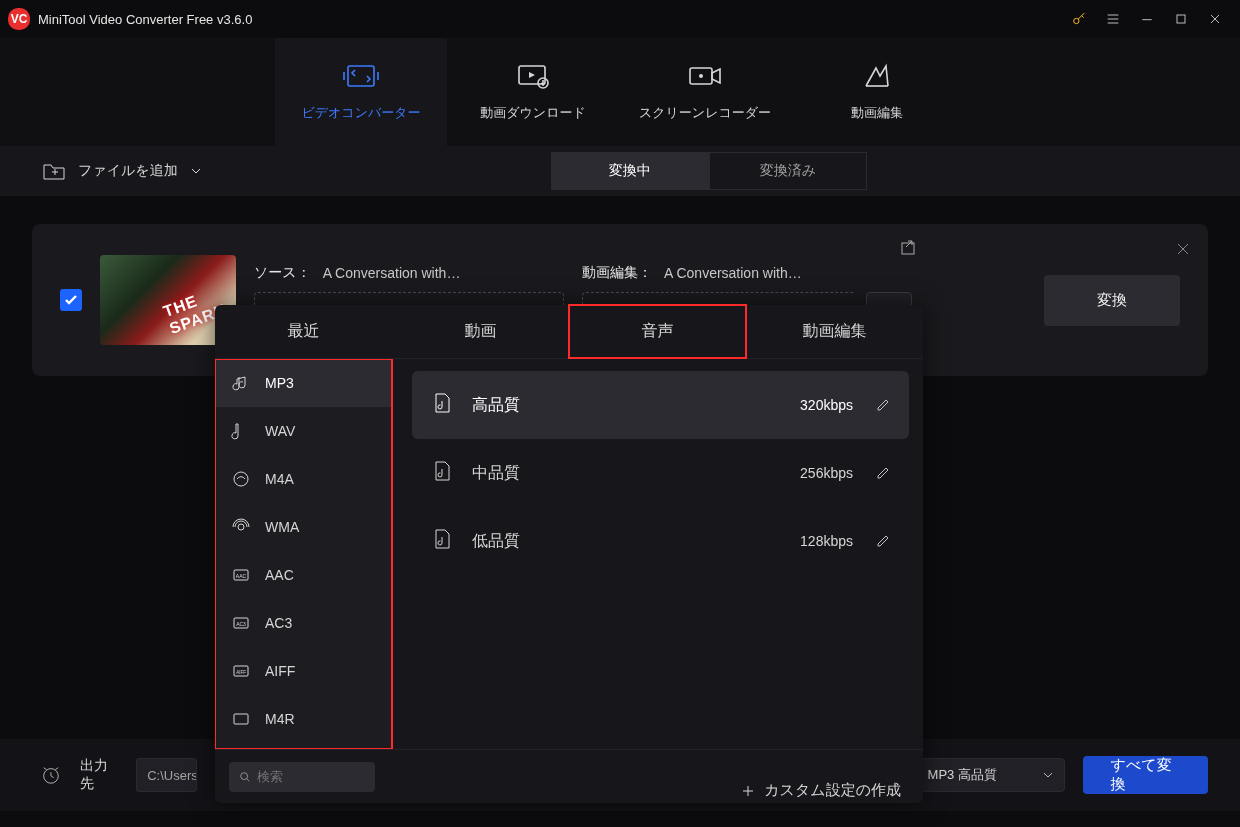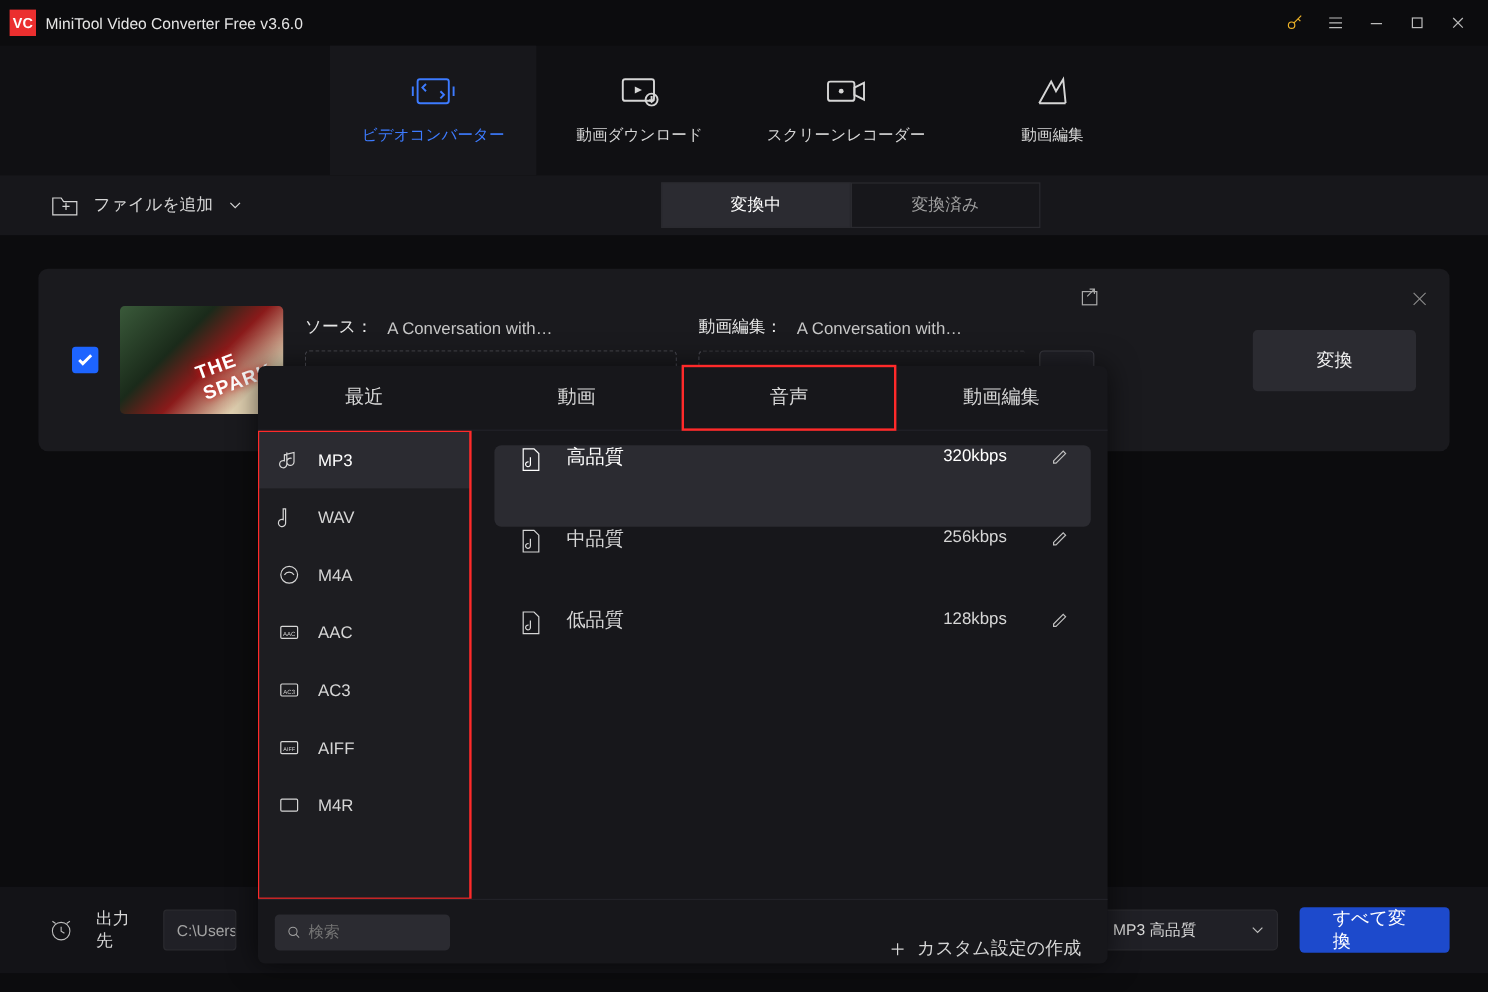--- a/index.html
+++ b/index.html
@@ -1,19 +1,19 @@
 <!DOCTYPE html>
 <html><head>
 <meta charset="utf-8">
 <style>
   * { margin:0; padding:0; box-sizing:border-box; font-family:"Segoe UI","Meiryo",sans-serif; }
   body { background:#0c0c0e; color:#d0d0d0; width:1240px; height:827px; overflow:hidden; position:relative; }
   
   .titlebar { height:38px; display:flex; align-items:center; padding:0 8px; }
-  .app-logo { width:22px; height:22px; background:#eb2f2f; border-radius:0; display:flex; align-items:center; justify-content:center; color:#fff; font-size:12px; font-weight:700; margin-right:8px; }
+  .app-logo { width:22px; height:22px; background:#eb2f2f; border-radius:10px; display:flex; align-items:center; justify-content:center; color:#fff; font-size:12px; font-weight:700; margin-right:8px; }
   .app-title { font-size:13px; color:#e6e6e6; }
   .titlebar-spacer { flex:1; }
   .tb-btn { width:34px; height:38px; display:flex; align-items:center; justify-content:center; color:#bcbcbc; cursor:pointer; }
   .tb-btn svg { width:16px; height:16px; stroke:currentColor; fill:none; stroke-width:1.5; }
   .key-icon { color:#f0b428; }
   
   .nav-tabs { height:108px; display:flex; padding-left:275px; background:#101013; }
   .nav-tab { width:172px; display:flex; flex-direction:column; align-items:center; justify-content:center; gap:14px; font-size:13px; color:#d6d6d6; cursor:pointer; }
   .nav-tab.active { background:#17171b; color:#3d7bff; }
   .nav-tab .nticon { width:40px; height:28px; display:flex; align-items:center; justify-content:center; }
@@ -47,24 +47,24 @@
   .popover { position:absolute; left:215px; top:305px; width:708px; height:498px; background:#17171b; border-radius:6px; box-shadow:0 0 24px rgba(0,0,0,.6); display:flex; flex-direction:column; z-index:50; }
   .pop-tabs { height:54px; display:flex; border-bottom:1px solid #222228; }
   .pop-tab { flex:1; display:flex; align-items:center; justify-content:center; font-size:16px; color:#d6d6d6; cursor:pointer; }
   .pop-tab.active-red { outline:2px solid #ff2a2a; outline-offset:-1px; position:relative; z-index:2; }
   .pop-body { flex:1; display:flex; overflow:hidden; }
   .fmt-list { width:177px; background:#1d1d21; overflow-y:auto; scrollbar-width:thin; outline:2px solid #ff2a2a; outline-offset:-1px; position:relative; }
   .fmt-item { height:48px; display:flex; align-items:center; gap:14px; padding:0 16px; font-size:14px; color:#d6d6d6; cursor:pointer; }
   .fmt-item.active { background:#2b2b31; color:#fff; }
   .fmt-item svg { stroke:#d6d6d6; fill:none; width:20px; height:20px; }
   .quality-list { flex:1; padding:12px 14px 12px 20px; overflow-y:auto; }
-  .qitem { height:68px; border-radius:6px; display:flex; gap:18px; padding:0 18px; cursor:pointer; color:#d6d6d6; }
+  .qitem { height:68px; border-radius:6px; display:flex; align-items:center; gap:18px; padding:0 18px; cursor:pointer; color:#d6d6d6; }
   .qitem.active { background:#2b2b31; color:#fff; }
   .qitem .qicon svg { stroke:currentColor; fill:none; width:24px; height:24px; }
-  .qrate { margin-left:auto; margin-right:18px; font-size:14px; }
+  .qrate { margin-left:auto; margin-right:4px; font-size:14px; }
   .qedit svg { stroke:#c0c0c0; fill:none; width:16px; height:16px; }
   .pop-footer { height:54px; border-top:1px solid #222228; display:flex; align-items:center; padding:0 14px; gap:18px; }
   .search-box { display:flex; align-items:center; gap:6px; background:#2b2b31; border-radius:4px; height:30px; padding:4px 10px; width:146px; }
   .search-box input { background:transparent; border:none; outline:none; color:#c0c0c0; font-size:13px; width:100%; }
   .custom-create { margin-left:auto; margin-right:8px; display:flex; align-items:center; gap:8px; font-size:15px; color:#d6d6d6; cursor:pointer;margin-top:28px; }
   
   .bottombar { position:absolute; bottom:16px; left:0; right:0; height:72px; background:#131317; display:flex; align-items:center; padding:0 32px 0 40px; gap:18px; }
   .bottombar svg { stroke:#bcbcbc; fill:none; }
   .out-label { font-size:14px; color:#d6d6d6; }
   .path-box { height:34px; background:#202026; border:1px solid #2a2a2f; border-radius:3px; display:flex; align-items:center; padding:0 10px; font-size:13px; color:#a3a3a3; width:64px; overflow:hidden; }
@@ -262,20 +262,27 @@
       </div>
       <div class="fmt-item">
         <svg viewBox="0 0 20 20">
             <circle cx="10" cy="10" r="7"></circle>
             <path d="M6 10c2-3 6-3 8 0"></path>
           </svg>
         <span>M4A</span>
       </div>
       <div class="fmt-item">
         <svg viewBox="0 0 20 20">
+            <circle cx="10" cy="10" r="3"></circle>
+            <path d="M4 10a6 6 0 0112 0M2 10a8 8 0 0116 0"></path>
+          </svg>
+        <span>WMA</span>
+      </div>
+      <div class="fmt-item">
+        <svg viewBox="0 0 20 20">
             <rect x="3" y="5" width="14" height="10" rx="1"></rect>
             <text x="10" y="13" font-size="5" text-anchor="middle" fill="#d6d6d6" stroke="none">AAC</text>
           </svg>
         <span>AAC</span>
       </div>
       <div class="fmt-item">
         <svg viewBox="0 0 20 20">
             <rect x="3" y="5" width="14" height="10" rx="1"></rect>
             <text x="10" y="13" font-size="5" text-anchor="middle" fill="#d6d6d6" stroke="none">AC3</text>
           </svg>

